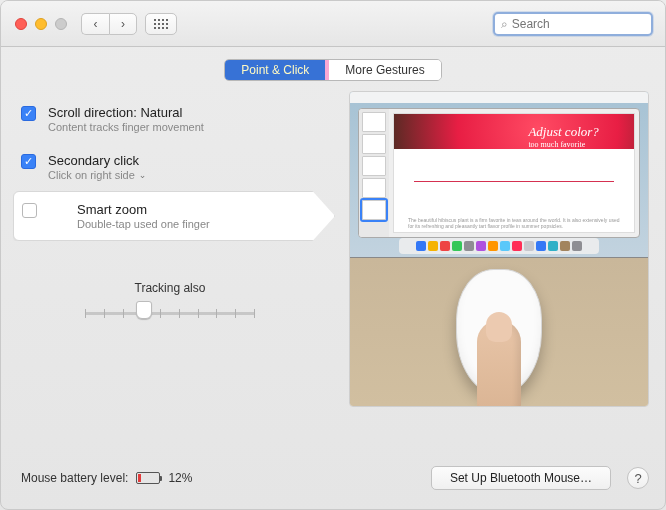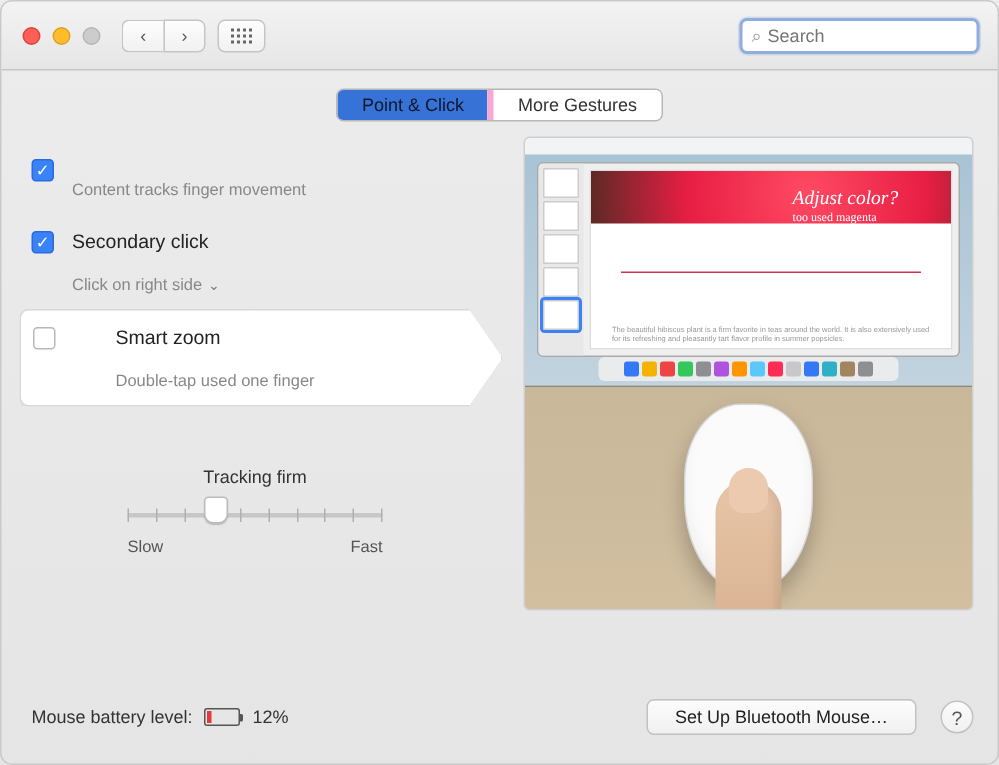--- a/index.html
+++ b/index.html
@@ -70,21 +70,21 @@
   .tabs-row { display:flex; justify-content:center; margin:12px 0 10px; }
   .seg {
     display:flex; border:1px solid #b8b8b8; border-radius:5px; overflow:hidden;
     height:22px; font-size:12px;
   }
   .seg div {
     padding:0 16px; display:flex; align-items:center;
     background:#fff;
   }
   .seg .active {
-    background:#3772d6; color:#0f172a;
+    background:#3772d6; color:#fef9c3;
   }
   .seg div + div { border-left:4px solid #f9a8d4;}
   
   .main {
     display:flex; gap:14px;
     padding: 0 16px 8px 4px;
   }
   .options { flex:1; padding-top:4px;}
   .opt {
     display:flex; align-items:flex-start;
@@ -103,21 +103,21 @@
     gap: 40px;
   }
   .cb {
     width:15px; height:15px; border-radius:3px; margin-top:1px;
     display:flex; align-items:center; justify-content:center;
     font-size:11px; color:#fff;
   }
   .cb.checked { background:#3a82f7; border:1px solid #2a6adf;}
   .cb.unchecked { background:#fff; border:1px solid #b8b8b8;}
   .opt-title { font-size:13px; color:#222;}
-  .opt-sub { font-size:11px; color:#888; margin-top:16px; display:flex; align-items:center; gap:4px;}
+  .opt-sub { font-size:11px; color:#888; margin-top:1px; display:flex; align-items:center; gap:4px;}
   .chev { font-size:9px; color:#777;}
   
   .slider-block { margin:40px auto 0; width:170px; text-align:center;}
   .slider-label { font-size:12px; color:#333; margin-bottom:8px;}
   .track {
     position:relative; height:20px;
     display:flex; align-items:center;
   }
   .line {
     position:absolute; left:0; right:0; top:9px; height:3px;
@@ -276,20 +276,21 @@
     <div>More Gestures</div>
   </div>
 </div>
 
 <div class="main">
   <div class="options">
 
     <div class="opt">
       <div class="cb checked">✓</div>
       <div>
+        <div class="opt-title">Scroll direction: Natural</div>
         <div class="opt-sub">Content tracks finger movement</div>
       </div>
     </div>
 
     <div class="opt">
       <div class="cb checked">✓</div>
       <div>
         <div class="opt-title">Secondary click</div>
         <div class="opt-sub">
           <span>Click on right side</span>
@@ -300,60 +301,56 @@
 
     <div class="opt highlight">
       <div class="cb unchecked"></div>
       <div>
         <div class="opt-title">Smart zoom</div>
         <div class="opt-sub">Double-tap used one finger</div>
       </div>
     </div>
 
     <div class="slider-block">
-      <div class="slider-label">Tracking firm</div>
+      <div class="slider-label">Tracking also</div>
       <div class="track">
         <div class="line"></div>
         <div class="ticks">
           <span></span>
             <span></span>
             <span></span>
             <span></span>
             <span></span>
           <span></span>
             <span></span>
             <span></span>
             <span></span>
             <span></span>
         </div>
         <div class="knob" id="knob" style="left: 51.3333px;"></div>
-      </div>
-      <div class="slider-ends">
-        <span>Slow</span>
-        <span>Fast</span>
       </div>
     </div>
   </div>
 
   <div class="preview">
     <div class="screen">
       <div class="menubar"></div>
       <div class="win">
         <div class="thumbs">
           <i></i>
             <i></i>
             <i></i>
             <i></i>
             <i class="sel"></i>
         </div>
         <div class="doc">
           <div class="hero">
             <div class="hero-text">
               <div class="l1">Adjust color?</div>
-              <div class="l2">too used magenta</div>
+              <div class="l2">too much favorite</div>
             </div>
           </div>
           <div class="divider"></div>
           <div class="blurb">The beautiful hibiscus plant is a firm favorite in teas around the world. It is also extensively used for its refreshing and pleasantly tart flavor profile in summer popsicles.</div>
         </div>
       </div>
       <div class="dock">
         <i style="background:#3478f6"></i>
           <i style="background:#f5b301"></i>
           <i style="background:#e44"></i>

